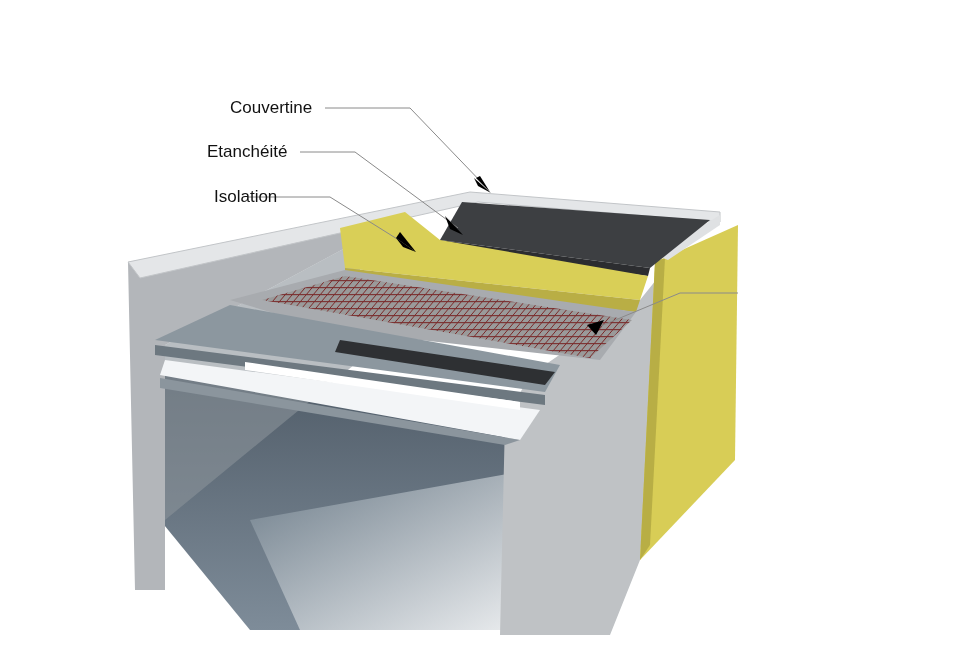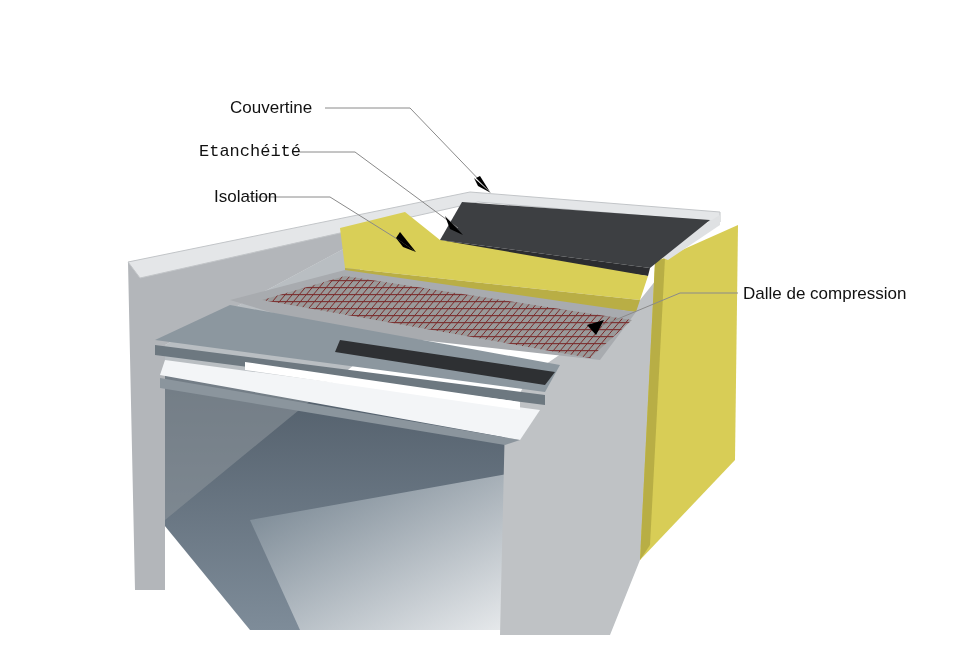--- a/index.html
+++ b/index.html
@@ -86,16 +86,15 @@
       <polygon points="474,178 491,193 478,186"></polygon>
       <polygon points="447,217 462,234 452,223"></polygon>
       <polygon points="445,216 463,235 450,229"></polygon>
       <polygon points="396,238 416,252 403,247"></polygon>
       <polygon points="396,238 416,252 400,232"></polygon>
       <polygon points="587,325 604,320 596,335"></polygon>
     </g>
   </svg>
 
   <div class="lbl" style="left:230px; top:99px;">Couvertine</div>
-  <div class="lbl" style="left:199px; top:143px;font-family:Liberation Mono, monospace;">Etanchéité</div>
+  <div class="lbl" style="left:207px; top:143px;">Etanchéité</div>
   <div class="lbl" style="left:170px; top:188px;margin-left:44px;">Isolation</div>
-  <div class="lbl" style="left:743px; top:285px;">Dalle de compression</div>
 </div>
 
 </body></html>

